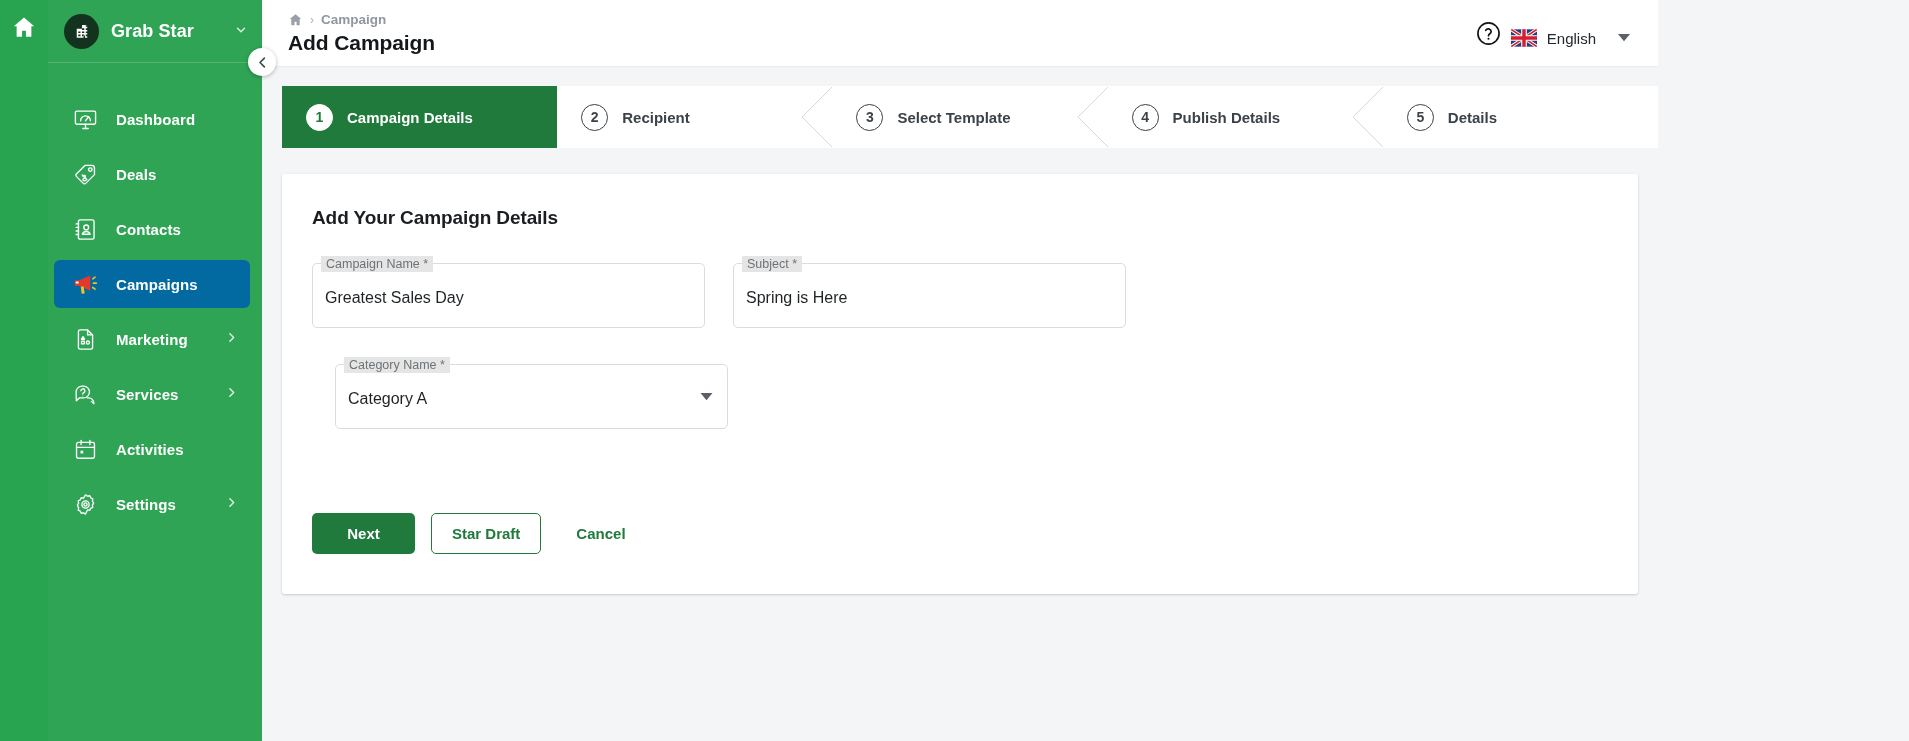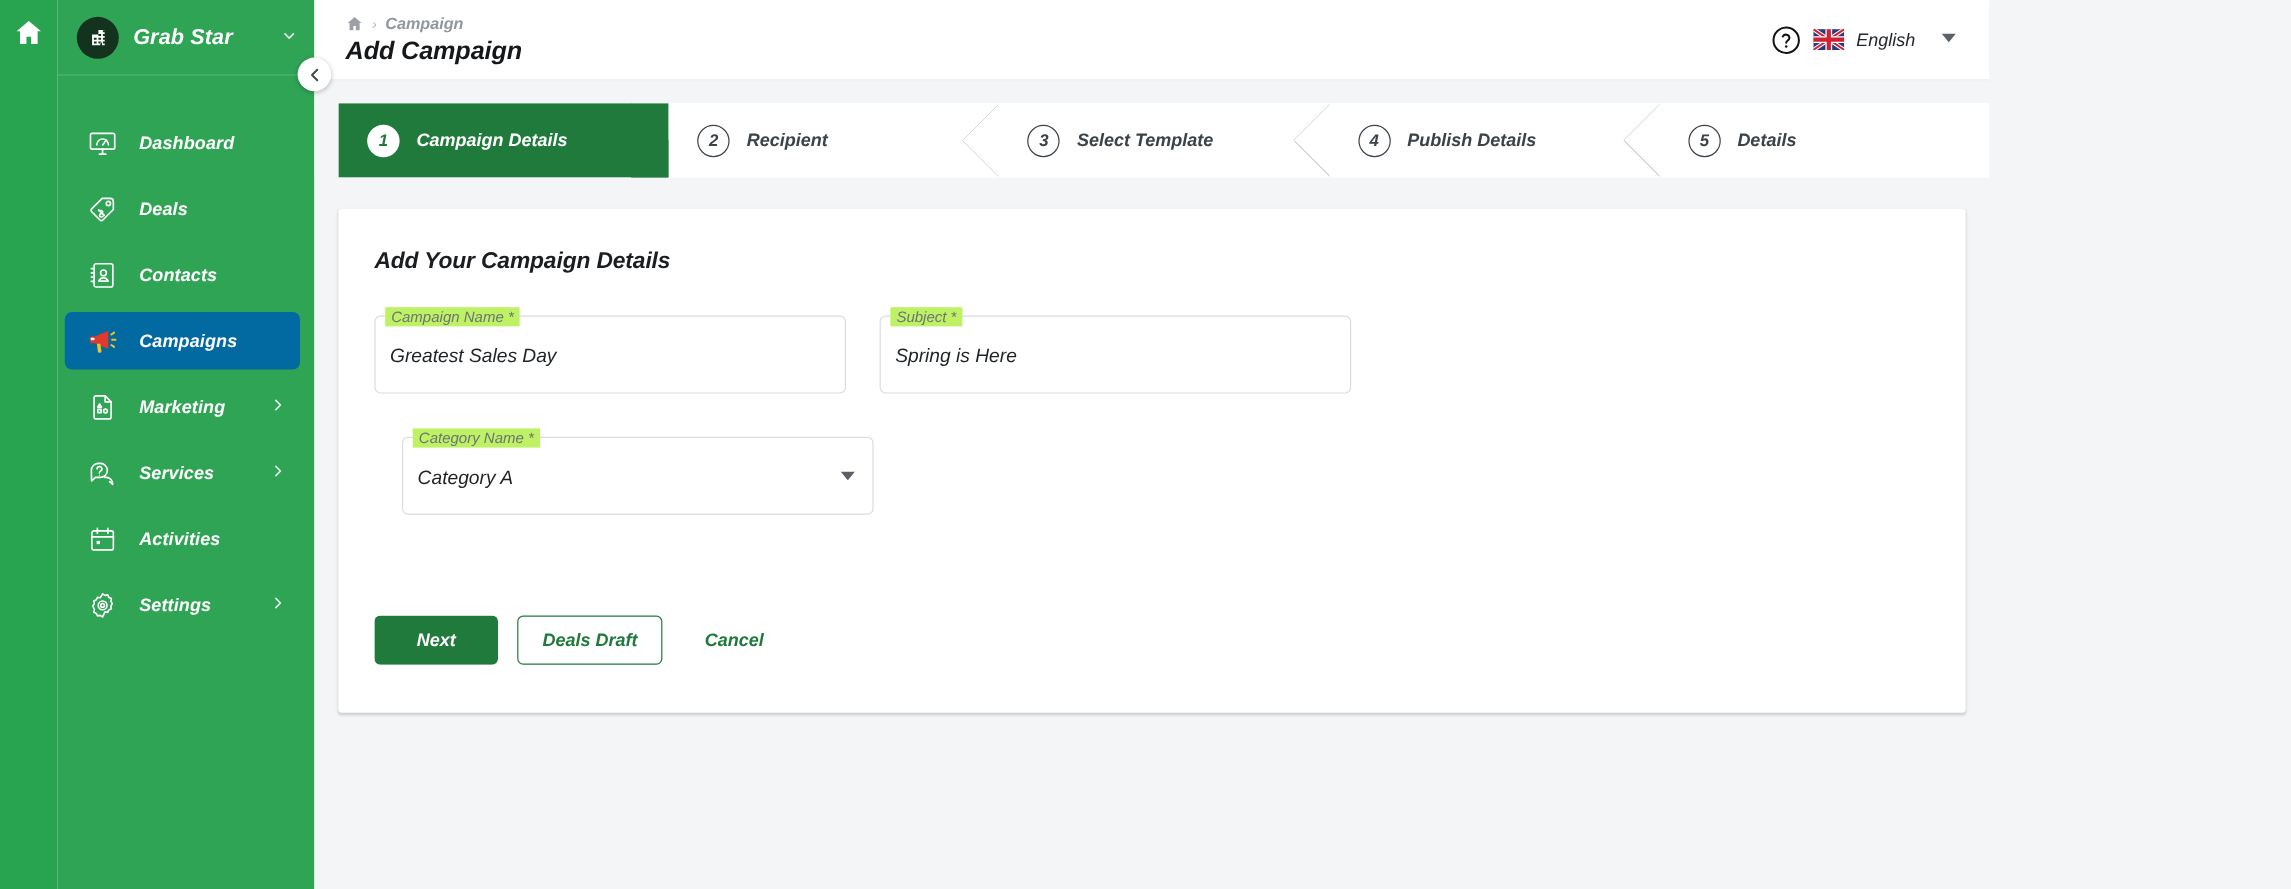--- a/index.html
+++ b/index.html
@@ -3,21 +3,21 @@
 <meta charset="utf-8">
 <title>Add Campaign</title>
 <style>
   * { box-sizing: border-box; margin: 0; padding: 0; }
   html, body {
     width: 1909px; height: 741px;
     overflow: hidden;
     font-family: "Liberation Sans", sans-serif;
     background: #f4f5f6;
   }
-  .app { display: flex; width: 1658px; height: 741px; position: relative; font-style: italic; }
+  .app { display: flex; width: 1658px; height: 741px; position: relative; }
 
   
   .rail {
     width: 48px; height: 741px;
     background: #2ea css; 
     background: #2ea45c;
     background: #28a34f;
     flex: 0 0 48px;
     position: relative;
   }
@@ -93,21 +93,21 @@
     flex: 0 0 66px;
     box-shadow: 0 1px 2px rgba(0,0,0,.045);
     position: relative; z-index: 5;
   }
   .crumbs { display: flex; flex-direction: column; gap: 3px; }
   .crumb-row { display: flex; align-items: center; gap: 7px; height: 16px; }
   .crumb-home { color: #9aa0a6; display:flex; }
   .crumb-sep { color: #b0b5b9; font-size: 12px; line-height: 1; }
   .crumb-text { color: #9097a1; font-size: 13.5px; font-weight: bold; }
   .page-title { font-size: 21px; font-weight: bold; color: #15181b; letter-spacing: -.1px;}
-  .topbar-right { margin-left: auto; display: flex; align-items: center; gap: 8px; }
+  .topbar-right { margin-left: auto; display: flex; align-items: flex-end; gap: 8px; }
   .help-icon { width: 28px; height: 28px; cursor: pointer; display:flex; align-items:center; justify-content:center;}
   .lang {
     display: flex; align-items: center; gap: 10px; cursor: pointer;
   }
   .flag {
     width: 26px; height: 18px; flex: 0 0 26px;
     border-radius: 1px; overflow: hidden; display:block;
   }
   .lang-text { font-size: 15px; color: #24282c; }
   .lang-caret { color: #5b6167; font-size: 11px; margin-left: 12px; }
@@ -174,21 +174,21 @@
   .field {
     position: relative; width: 393px; height: 65px;
     border: 1px solid #dadce0; border-radius: 5px;
     background: #fff;
     display: flex; align-items: center;
     padding: 0 14px 0 12px;
     cursor: text;
   }
   .field-legend {
     position: absolute; top: -8px; left: 8px;
-    background: #bef264; padding: 0 5px;
+    background: #e5e5e5; padding: 0 5px;
     font-size: 12.5px; color: #6d7377;
     line-height: 16px; white-space: nowrap;
   }
   .field-value {
     font-size: 16px; color: #1f2326; line-height: 1;
     margin-top: 4px;
   }
   .field-select { cursor: pointer; }
   .select-caret {
     margin-left: auto; color: #5b6066;
@@ -461,21 +461,21 @@
             <span class="select-caret">
               <svg width="13" height="8" viewBox="0 0 12 8" aria-hidden="true">
                   <path d="M0 0h12L6 7.2z" fill="#5b6066"></path>
                 </svg>
             </span>
           </div>
         </div>
 
         <div class="actions">
           <div class="btn btn-primary">Next</div>
-          <div class="btn btn-outline">Deals Draft</div>
+          <div class="btn btn-outline">Star Draft</div>
           <div class="btn btn-text">Cancel</div>
         </div>
 
       </div>
     </div>
 
   </div>
 </div>
 
 </body></html>

